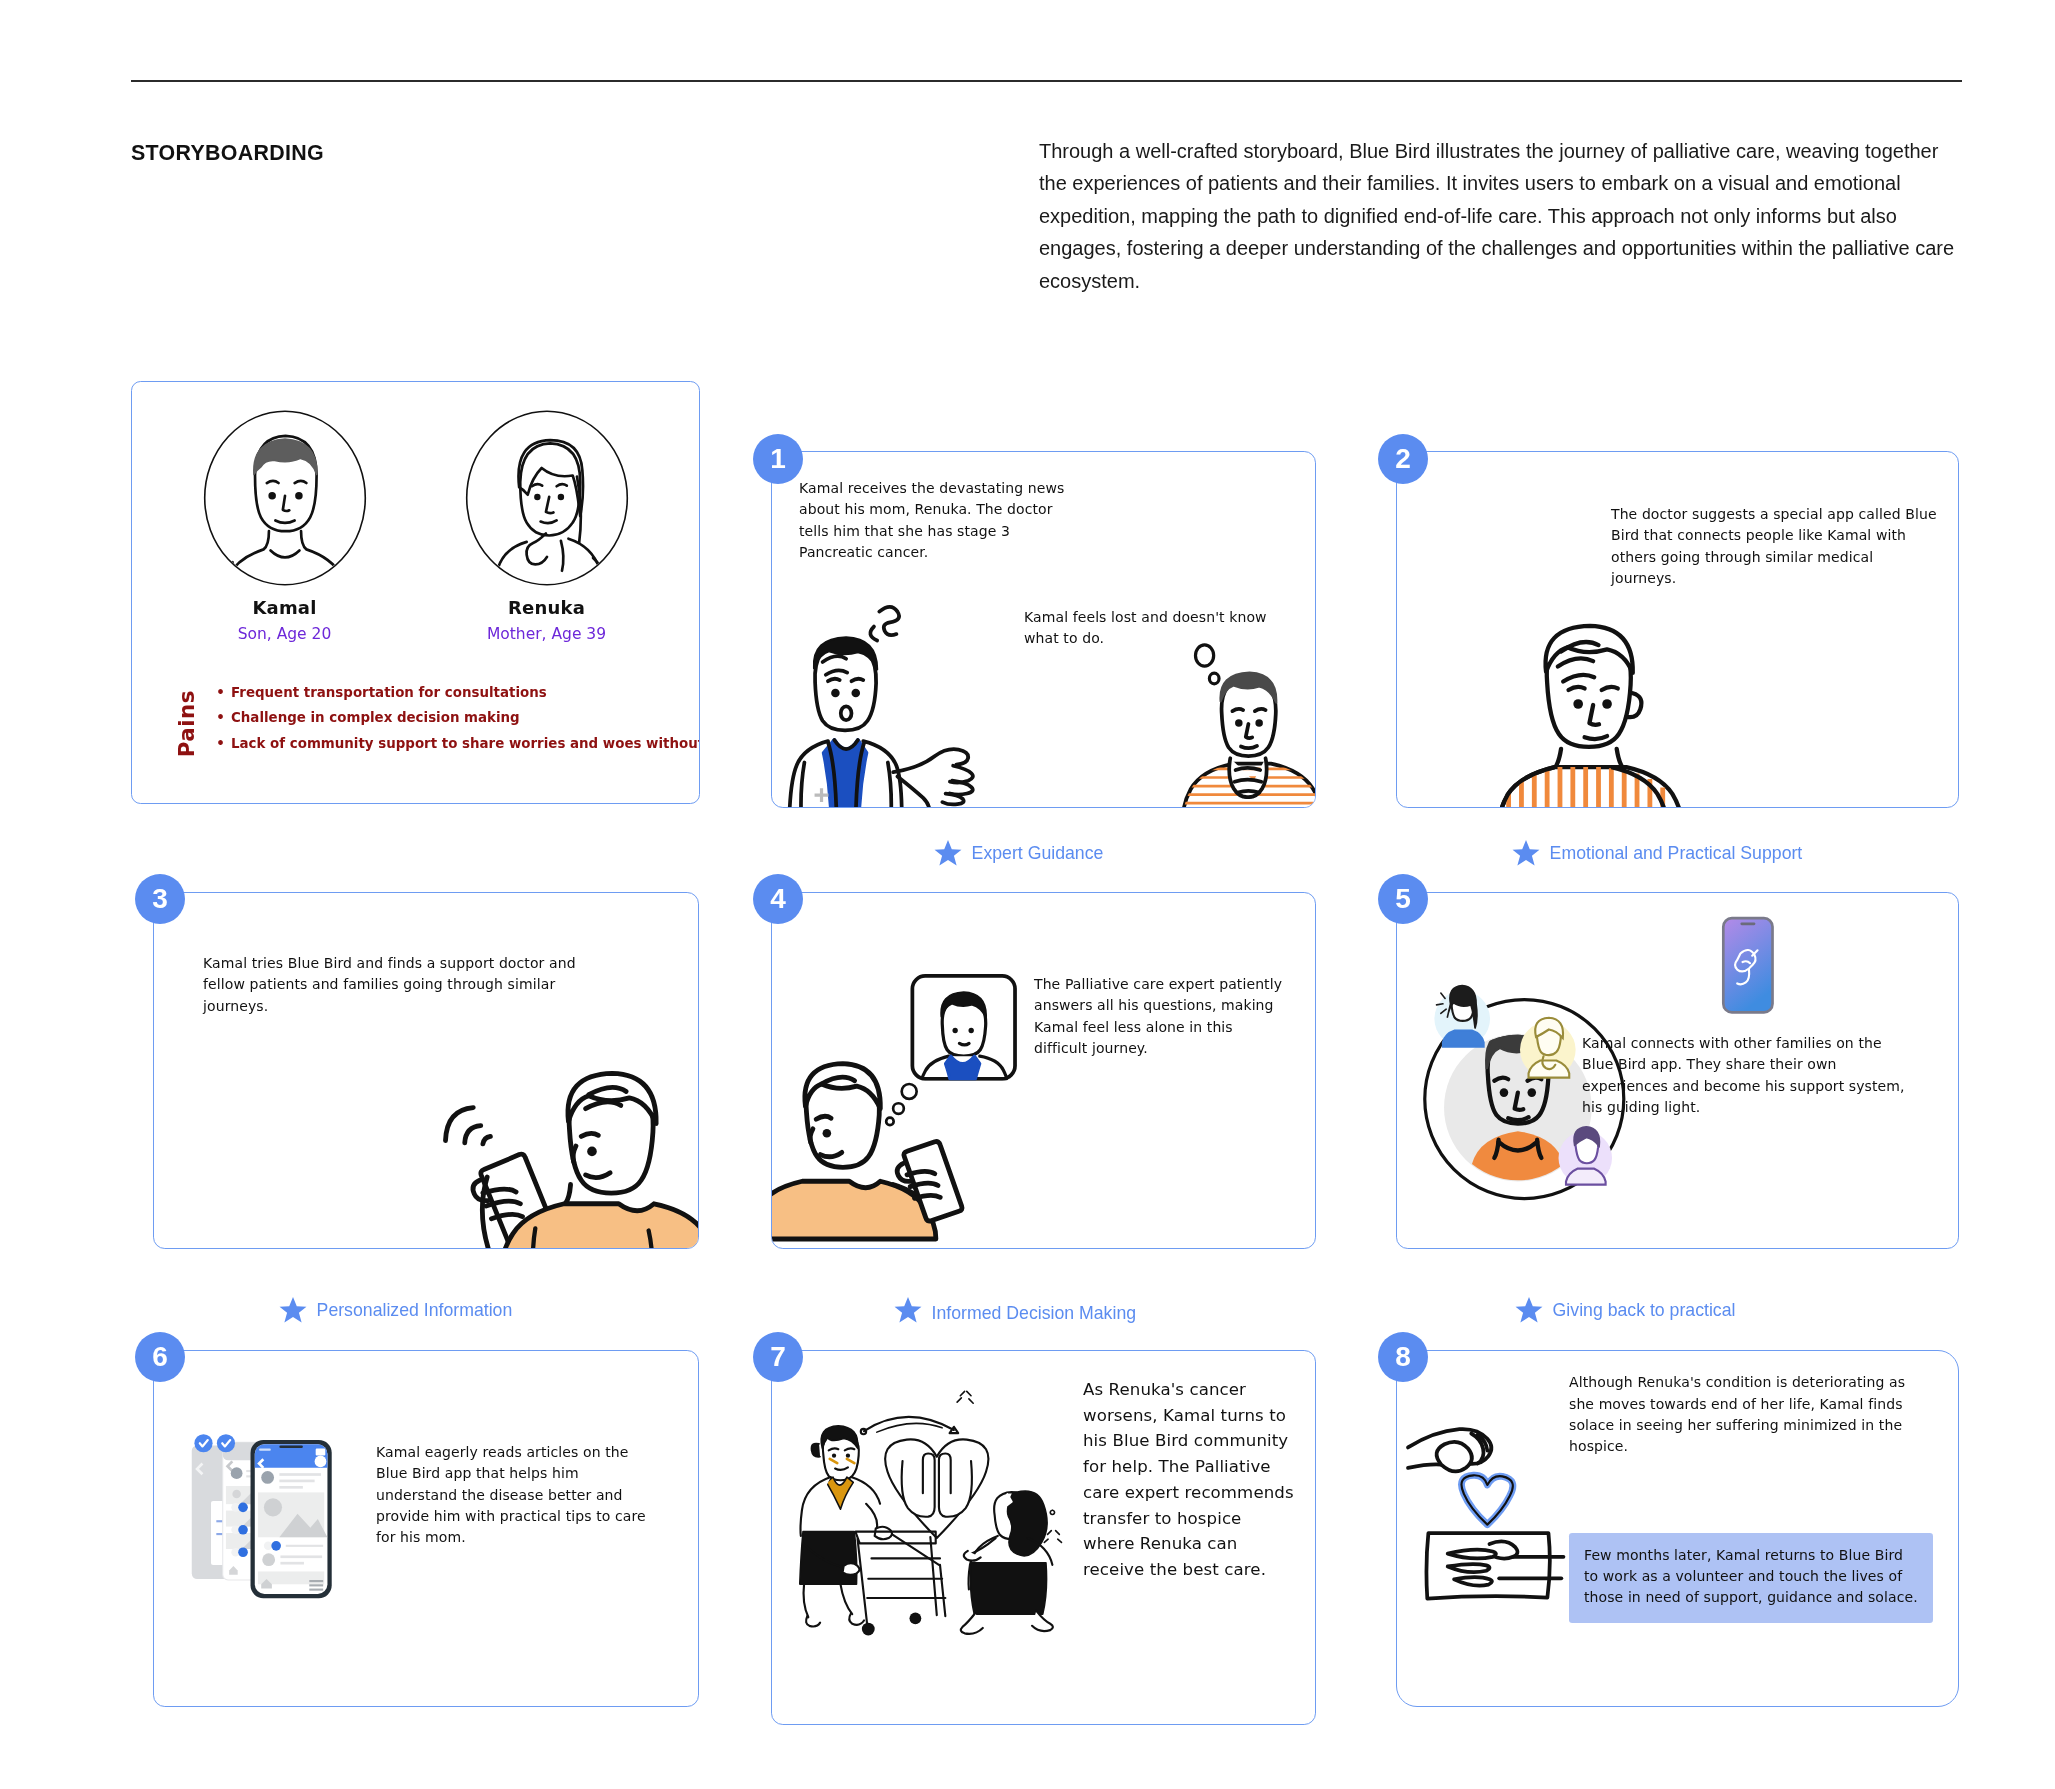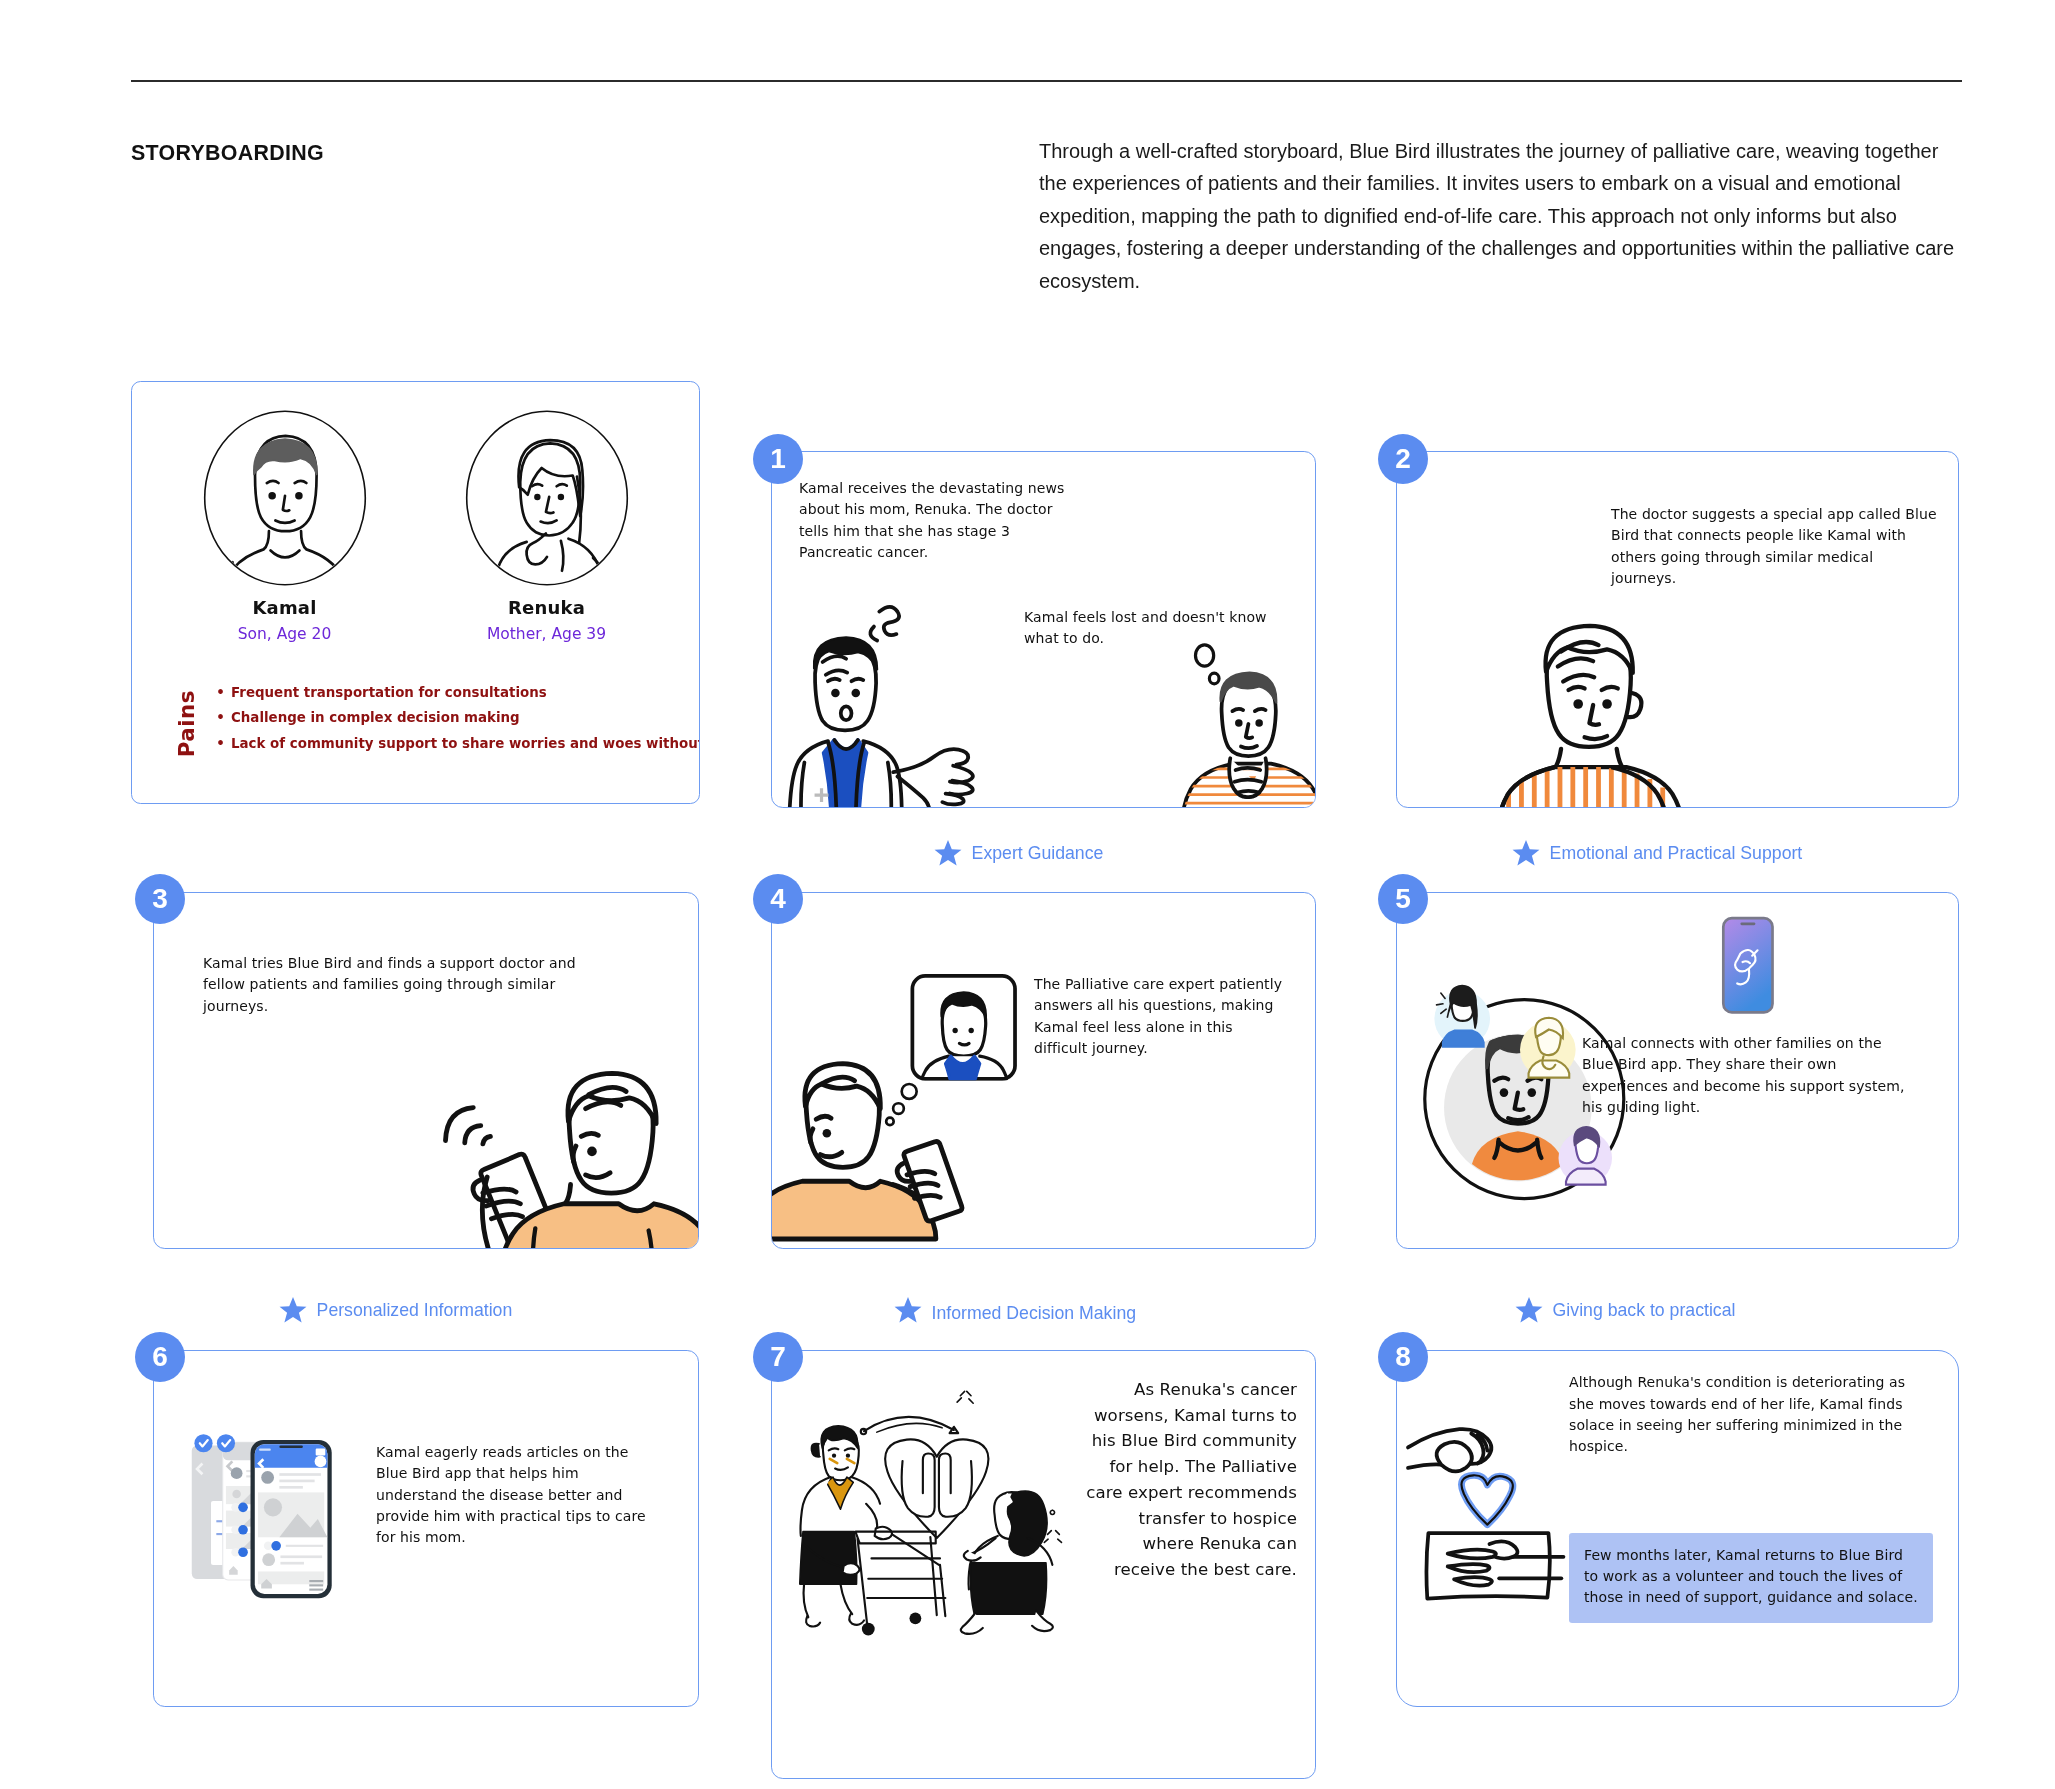--- a/index.html
+++ b/index.html
@@ -584,21 +584,21 @@
       <path d="M152 296 l10 -10 l10 10v8h-20z" fill="#cfd1d3"></path>
       <g fill="#a8adb2">
         <rect x="242" y="288" width="26" height="4"></rect>
           <rect x="242" y="296" width="26" height="4"></rect>
           <rect x="242" y="304" width="26" height="4"></rect>
       </g>
     </svg>
   </div>
 
   <div class="badge" style="left:753px;top:1332px;">7</div>
-  <div class="card" style="left:771px;top:1350px;width:545px;height:429px;text-align:right;">
+  <div class="card" style="left:771px;top:1350px;width:545px;height:375px;">
     <div class="panel-text hand sm" style="left:311px;top:26px;width:214px;">As Renuka's cancer worsens, Kamal turns to his Blue Bird community for help. The Palliative care expert recommends transfer to hospice where Renuka can receive the best care.</div>
 
     <svg class="illus" style="left:16px;top:37px;" width="289" height="252" viewBox="0 0 540 470">
       <g fill="none" stroke="#111" stroke-width="4" stroke-linecap="round" stroke-linejoin="round">
 
         <path d="M330 6 l-8 8 M334 6 l8 8 M324 18 l-8 8 M338 20 l8 8" stroke-width="3"></path>
         <path d="M494 228 a4 4 0 1 0 .1 0" stroke-width="3"></path>
         <path d="M492 266 l-7 7 M500 266 l7 7 M486 282 l-7 6 M504 282 l7 6" stroke-width="3"></path>
 
         <path d="M142 80 q80 -52 168 -2"></path>

